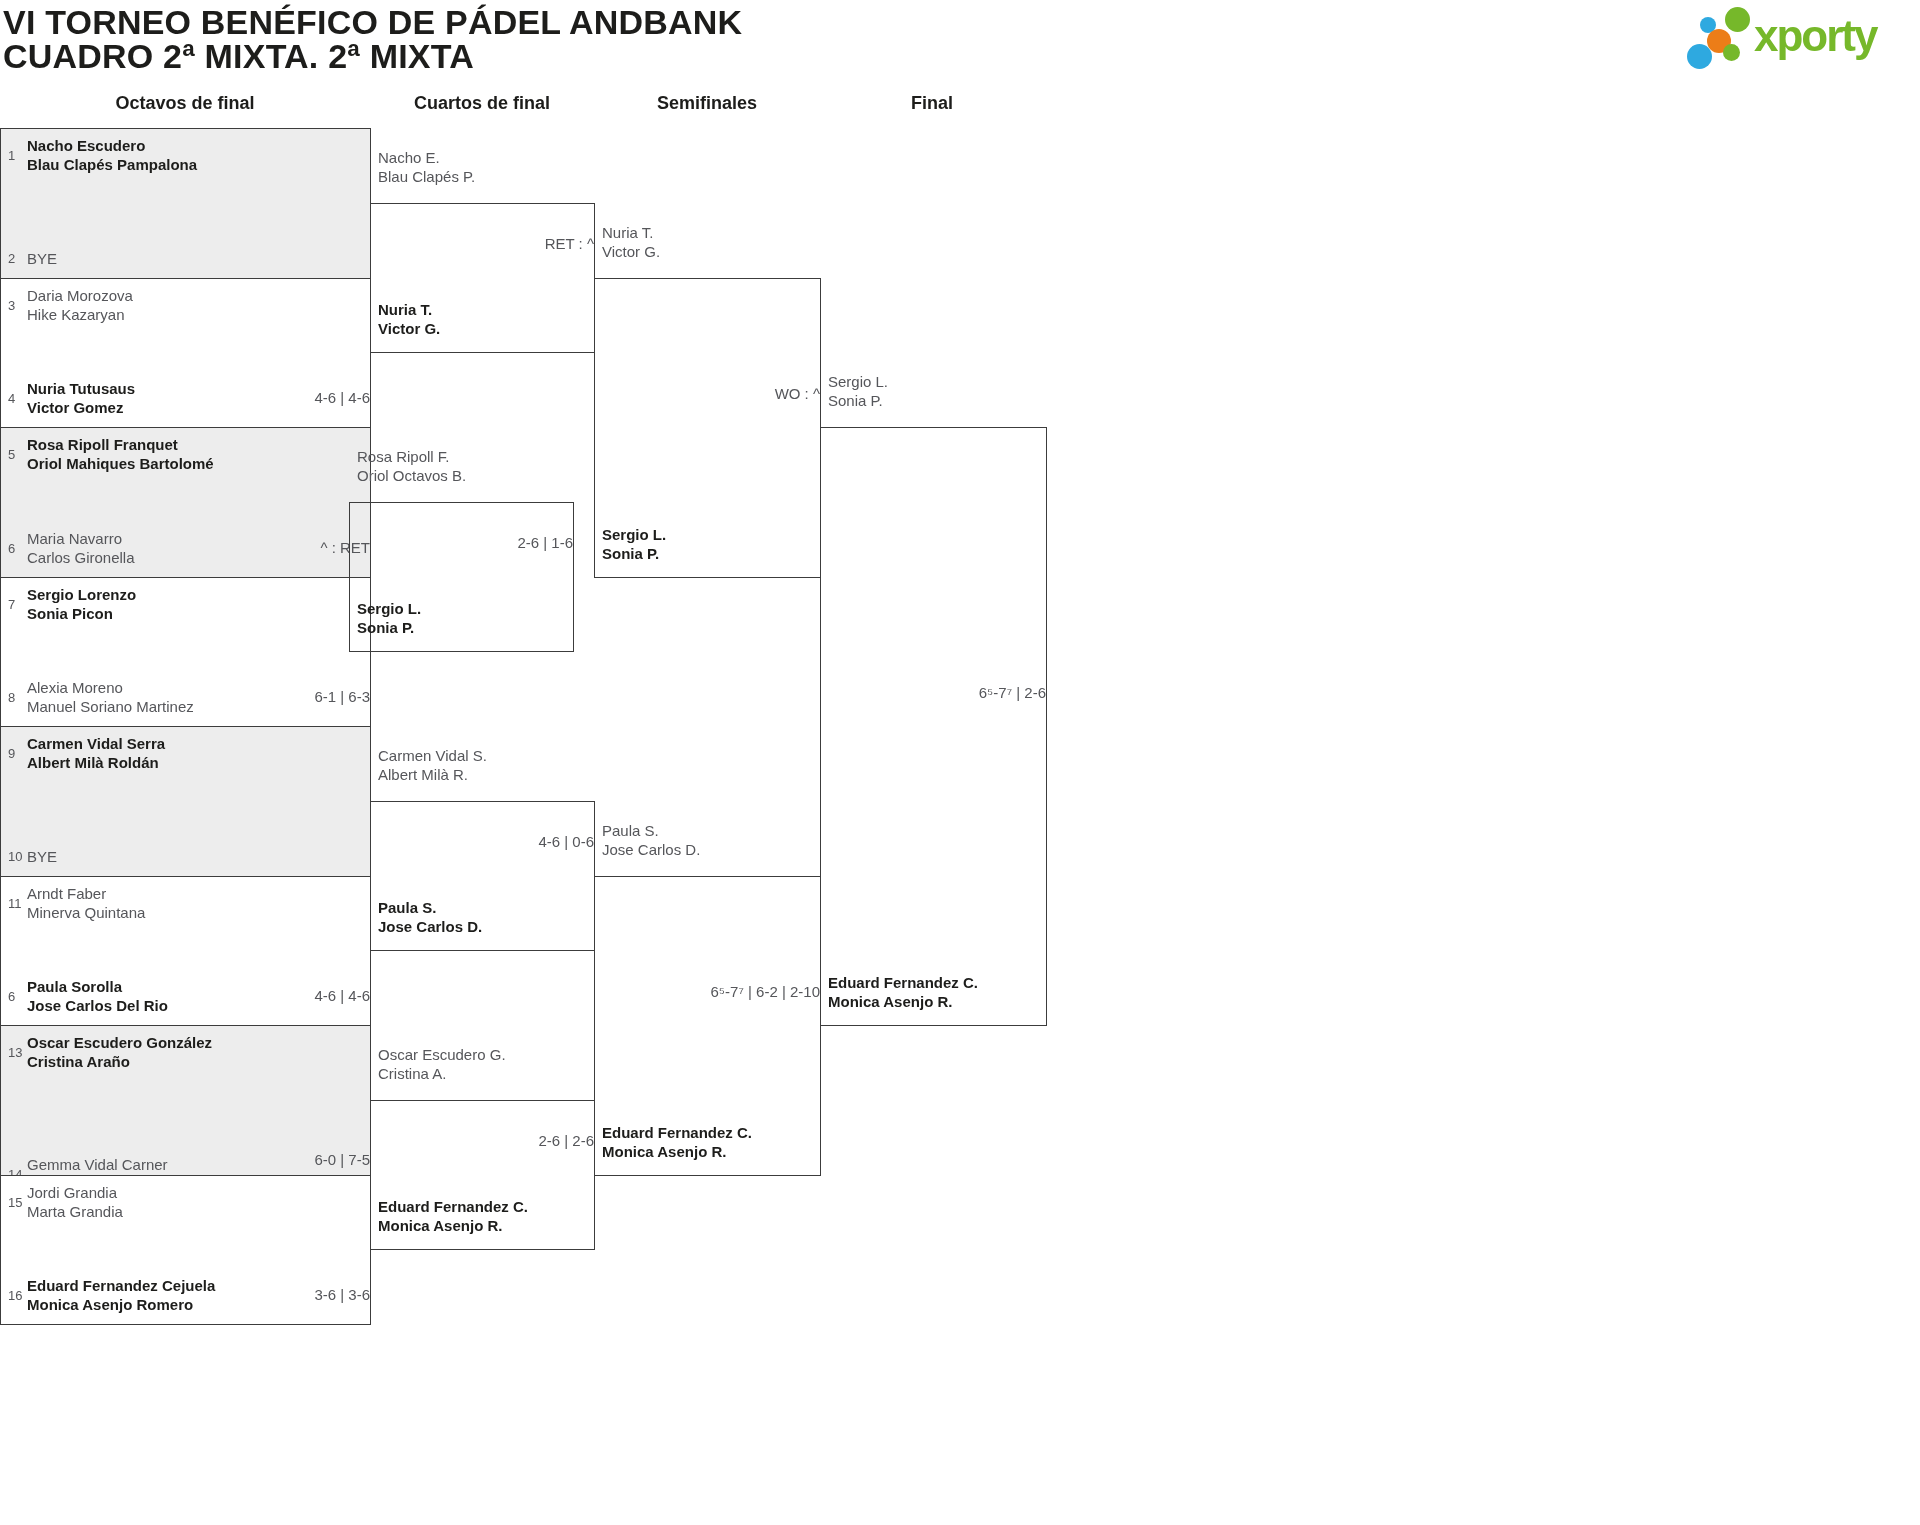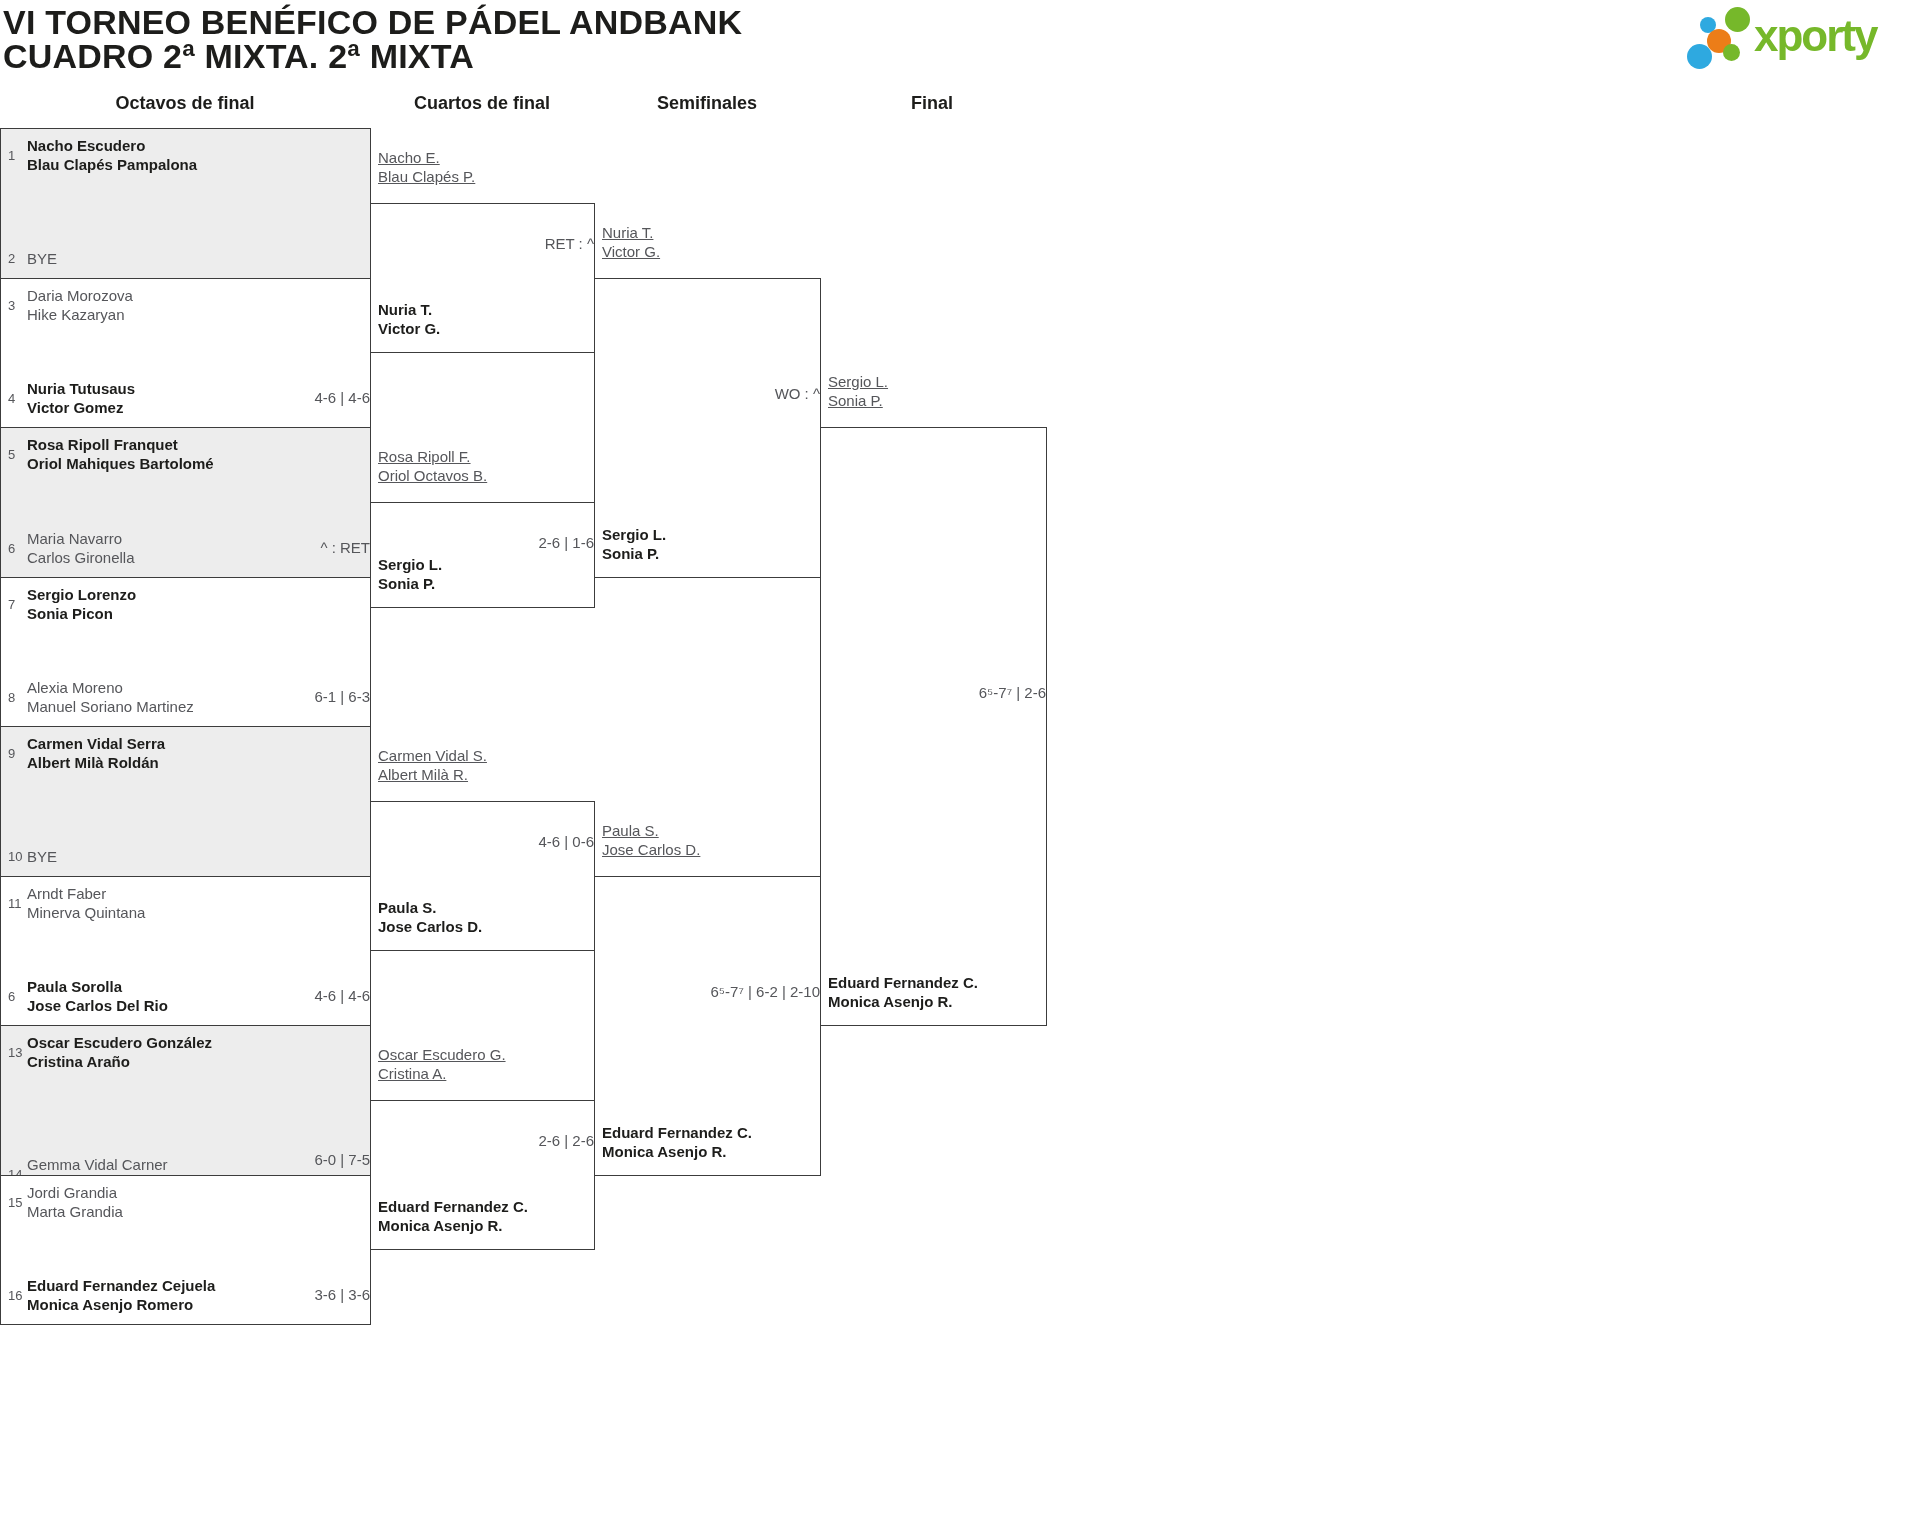--- a/index.html
+++ b/index.html
@@ -86,21 +86,21 @@
   .fin .score { top: 256px; }
   .tlabel {
     position: absolute;
     left: 7px;
     font-size: 15px;
     line-height: 19px;
     color: #55565a;
     white-space: nowrap;
   }
   .tlabel div:empty { display:none; }
-  .tlabel.above { top: -56px; text-decoration: underline; }
+  .tlabel.above { top: -56px; }
   .tlabel.inwin { bottom: 14px; }
   
   .logo { position: absolute; left: 1685px; top: 5px; width: 210px; height: 75px; }
   .logo .dot { position: absolute; border-radius: 50%; }
   .dot.green-big   { left: 40px; top: 2px;  width: 25px; height: 25px; background: #76b82a; }
   .dot.blue-small  { left: 15px; top: 12px; width: 16px; height: 16px; background: #2ea9e0; }
   .dot.orange-mid  { left: 22px; top: 24px; width: 24px; height: 24px; background: #ec7d18; }
   .dot.blue-big    { left: 2px;  top: 39px; width: 25px; height: 25px; background: #2ea9e0; }
   .dot.green-small { left: 38px; top: 39px; width: 17px; height: 17px; background: #76b82a; }
   .logo-text {
@@ -286,21 +286,21 @@
       <div>Nacho E.</div>
       <div>Blau Clapés P.</div>
     </div>
     <div class="score">RET : ^</div>
     <div class="tlabel inwin winner">
       <div>Nuria T.</div>
       <div>Victor G.</div>
     </div>
   </div>
 
-  <div class="mbox qf" style="left:370px;top:502px;width:225px;height:106px">
+  <div class="mbox qf" style="left:349px;top:502px;width:225px;height:150px">
     <div class="tlabel above">
       <div>Rosa Ripoll F.</div>
       <div>Oriol Octavos B.</div>
     </div>
     <div class="score">2-6 | 1-6</div>
     <div class="tlabel inwin winner">
       <div>Sergio L.</div>
       <div>Sonia P.</div>
     </div>
   </div>

